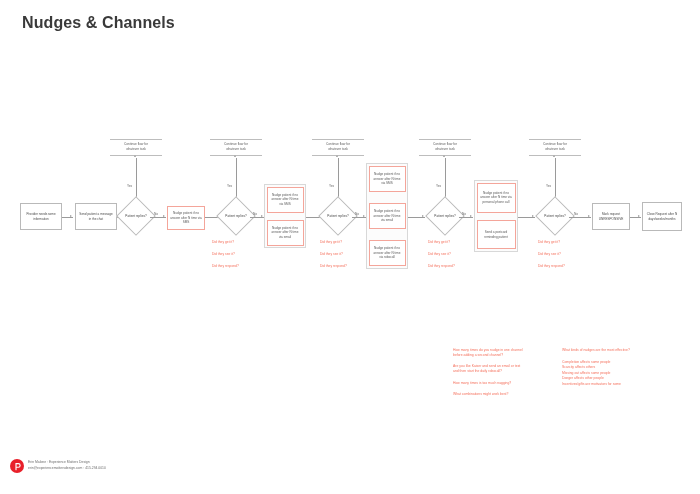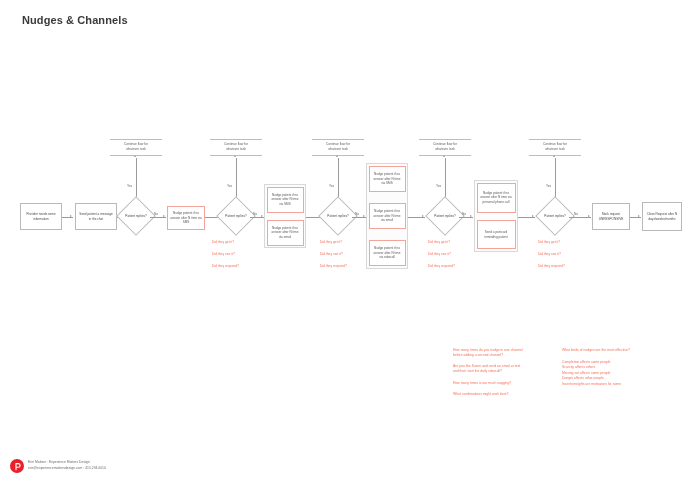--- a/index.html
+++ b/index.html
@@ -5,21 +5,21 @@
   html,body{margin:0;padding:0;}
   body{
     width:700px;height:494px;background:#ffffff;overflow:hidden;
     font-family:"Liberation Sans","DejaVu Sans",sans-serif;
     color:#3c3c3c;position:relative;
   }
   #canvas{position:absolute;inset:0;}
 
   .page-title{
     position:absolute;left:22px;top:14px;
-    font-size:11px;font-weight:bold;color:#3a3a3a;letter-spacing:.1px;
+    font-size:16px;font-weight:bold;color:#3a3a3a;letter-spacing:.1px;
   }
 
   
   .node{
     position:absolute;box-sizing:border-box;
     display:flex;align-items:center;justify-content:center;text-align:center;
     font-size:3.1px;line-height:1.42;color:#4a4a4a;
     padding:1px 2px;
   }
   .node.plain{border:0.7px solid #b9b9b9;background:#fff;}

